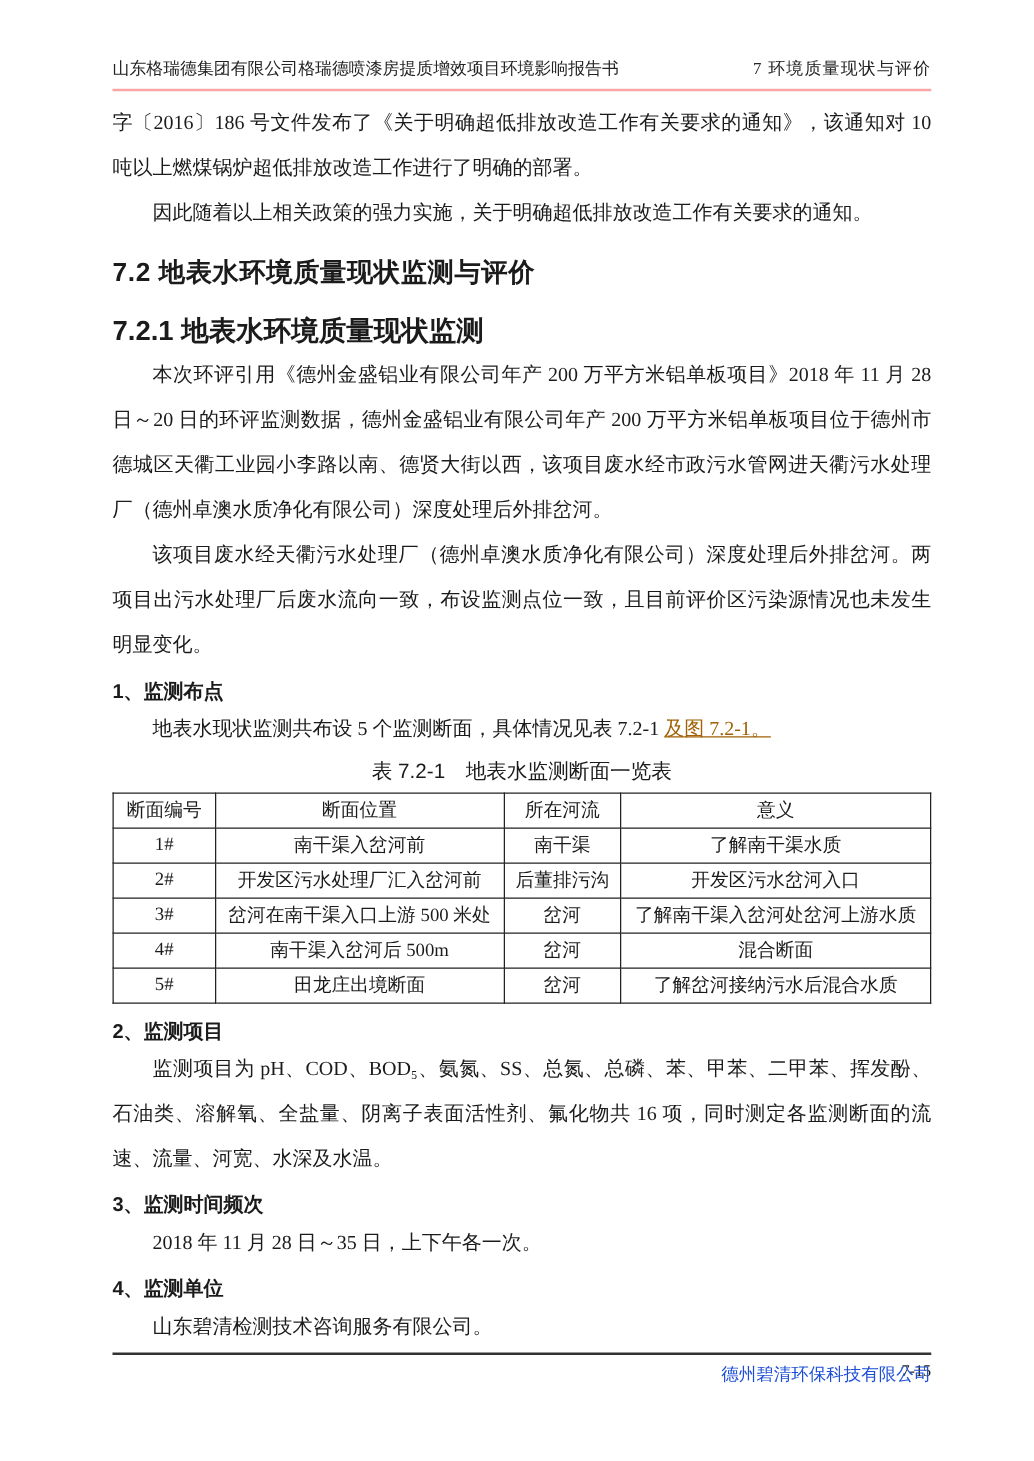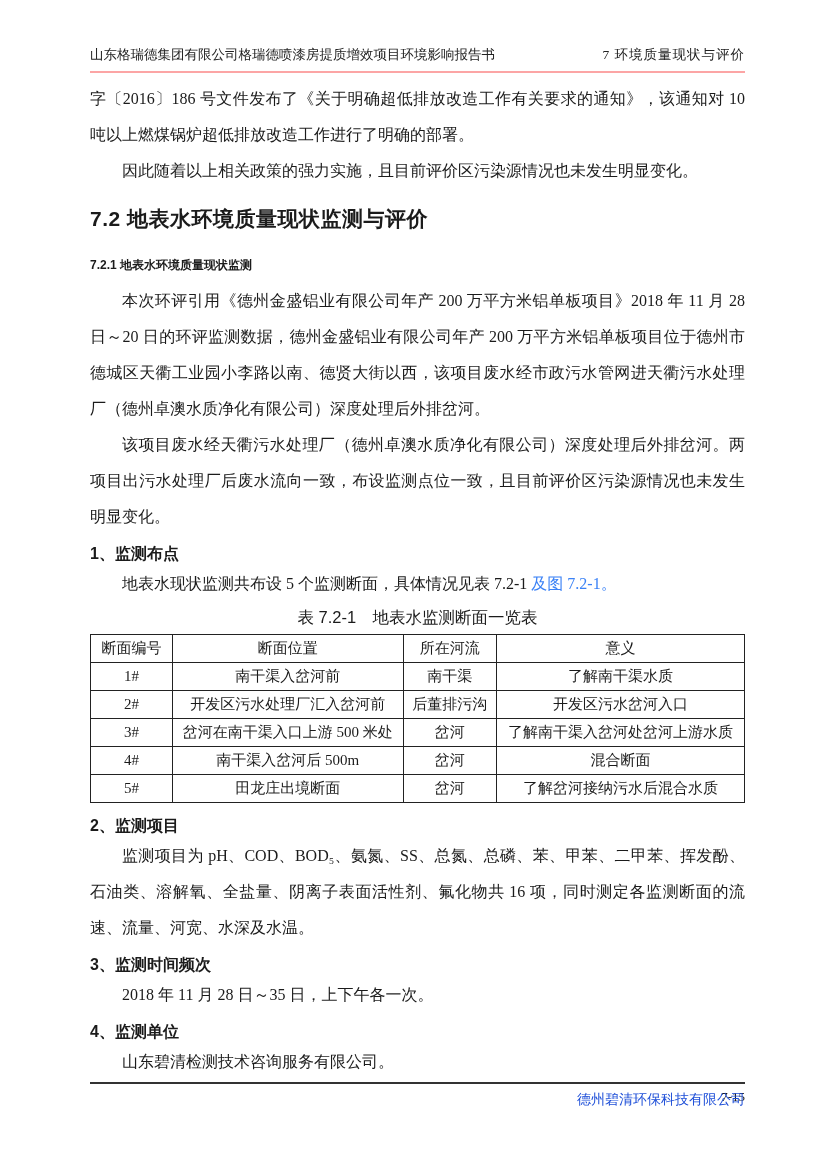--- a/index.html
+++ b/index.html
@@ -25,34 +25,34 @@
   .doc-header .hr-right { letter-spacing:1px; }
   
   .para {
     font-size:16px;
     line-height:36px;
     text-align:justify;
     margin:0;
   }
   .indent { text-indent:2em; }
   .p-first { margin-top:8px; }
-  .red { color:#3b82f6; }
+  .red { color:#a16207;text-decoration:underline; }
   
   .h-major {
     font-family:"Liberation Sans","DejaVu Sans",sans-serif;
     font-weight:bold;
     font-size:21px;
     line-height:30px;
     margin:15px 0 0 0;
     letter-spacing:0.5px;
   }
   .h-sub {
     font-family:"Liberation Sans","DejaVu Sans",sans-serif;
     font-weight:bold;
-    font-size:12px;
+    font-size:22px;
     line-height:24px;
     margin:19px 0 0 0;
   }
   .h-num {
     font-family:"Liberation Sans","DejaVu Sans",sans-serif;
     font-weight:bold;
     font-size:16px;
     line-height:24px;
     margin:7px 0 0 0;
   }
@@ -107,21 +107,21 @@
 <body>
 
 <div class="page">
 
   <div class="doc-header">
     <span class="hr-left">山东格瑞德集团有限公司格瑞德喷漆房提质增效项目环境影响报告书</span>
     <span class="hr-right">7 环境质量现状与评价</span>
   </div>
 
   <p class="para p-first">字〔2016〕186 号文件发布了《关于明确超低排放改造工作有关要求的通知》，该通知对 10 吨以上燃煤锅炉超低排放改造工作进行了明确的部署。</p>
-  <p class="para indent">因此随着以上相关政策的强力实施，且目前评价区污染源情况也未发生明显变化。</p>
+  <p class="para indent">因此随着以上相关政策的强力实施，关于明确超低排放改造工作有关要求的通知。</p>
 
   <h2 class="h-major">7.2 地表水环境质量现状监测与评价</h2>
   <h3 class="h-sub">7.2.1 地表水环境质量现状监测</h3>
 
   <p class="para indent" style="margin-top:6px;">本次环评引用《德州金盛铝业有限公司年产 200 万平方米铝单板项目》2018 年 11 月 28 日～20 日的环评监测数据，德州金盛铝业有限公司年产 200 万平方米铝单板项目位于德州市德城区天衢工业园小李路以南、德贤大街以西，该项目废水经市政污水管网进天衢污水处理厂（德州卓澳水质净化有限公司）深度处理后外排岔河。</p>
   <p class="para indent">该项目废水经天衢污水处理厂（德州卓澳水质净化有限公司）深度处理后外排岔河。两项目出污水处理厂后废水流向一致，布设监测点位一致，且目前评价区污染源情况也未发生明显变化。</p>
 
   <h4 class="h-num">1、监测布点</h4>
   <p class="para indent"><span>地表水现状监测共布设 5 个监测断面，具体情况见表 7.2-1 </span><span class="red">及图 7.2-1。</span></p>
 

